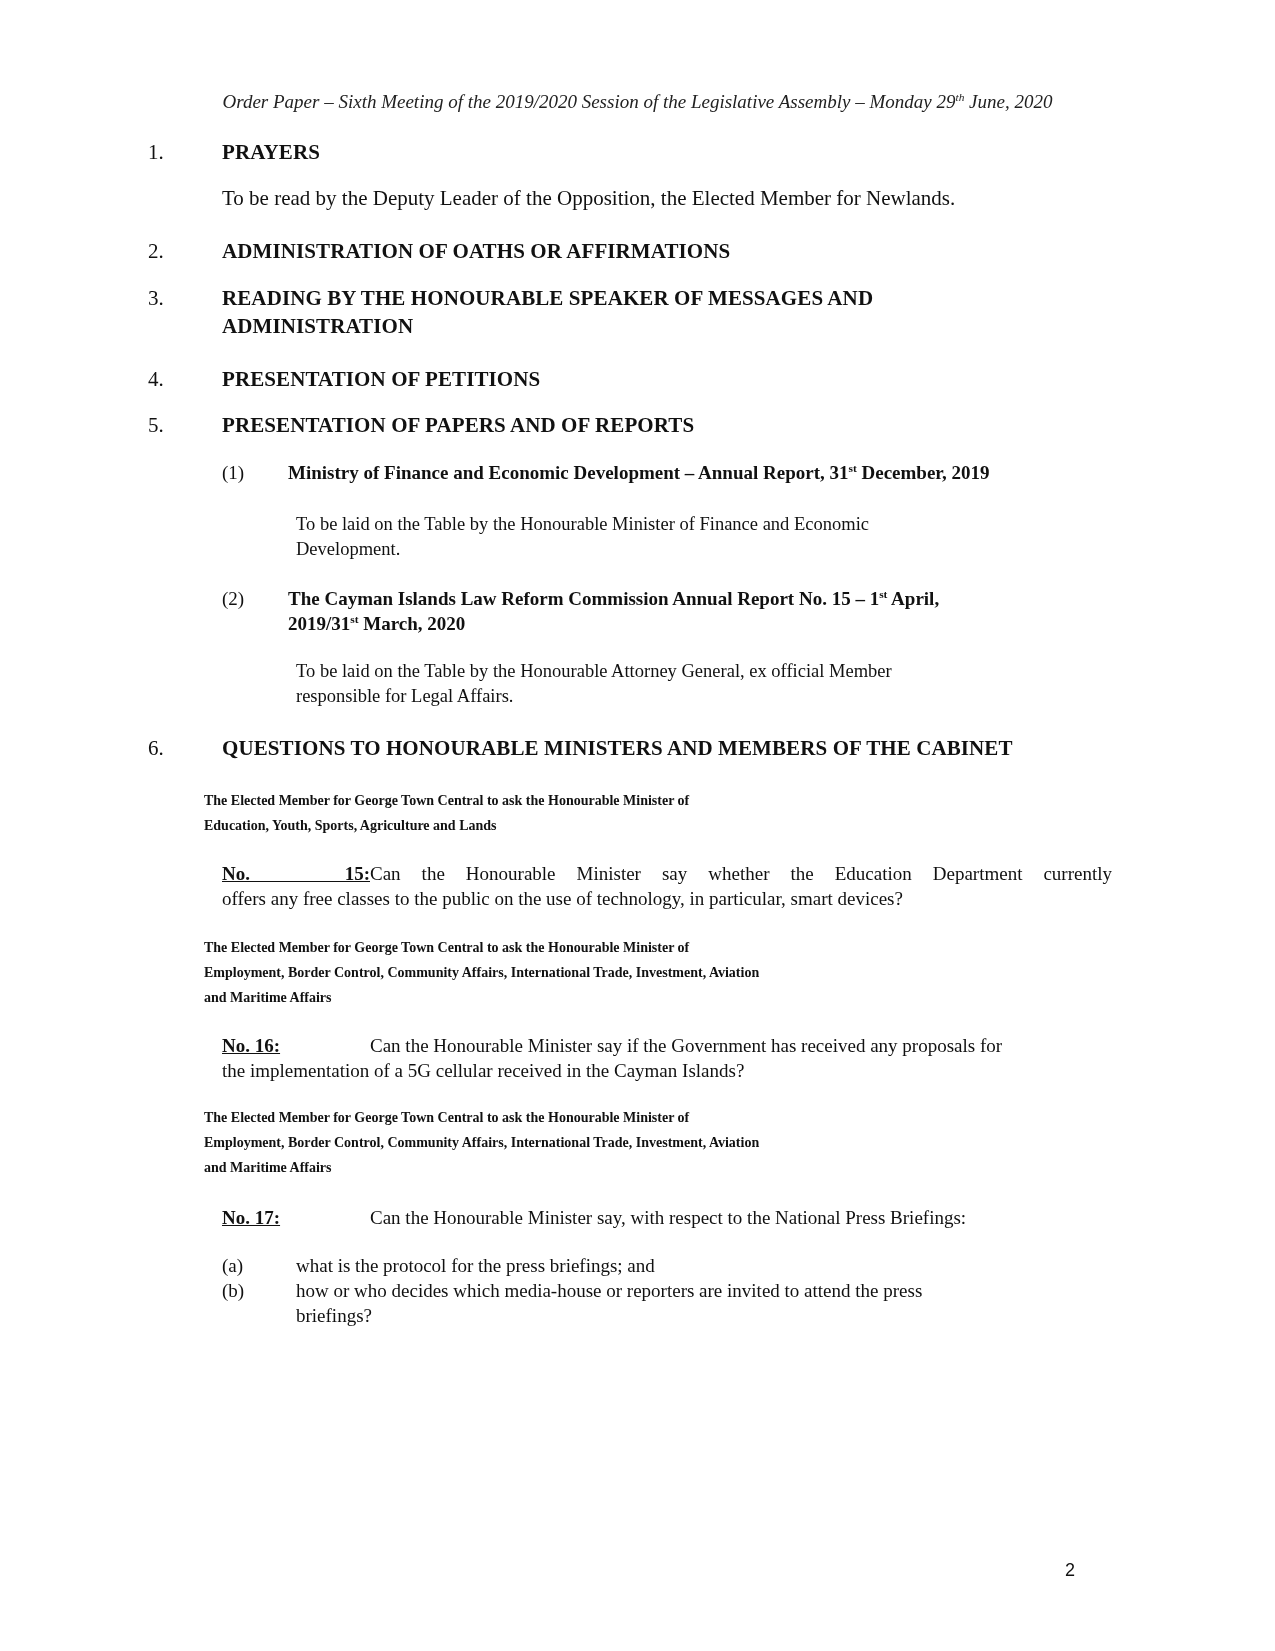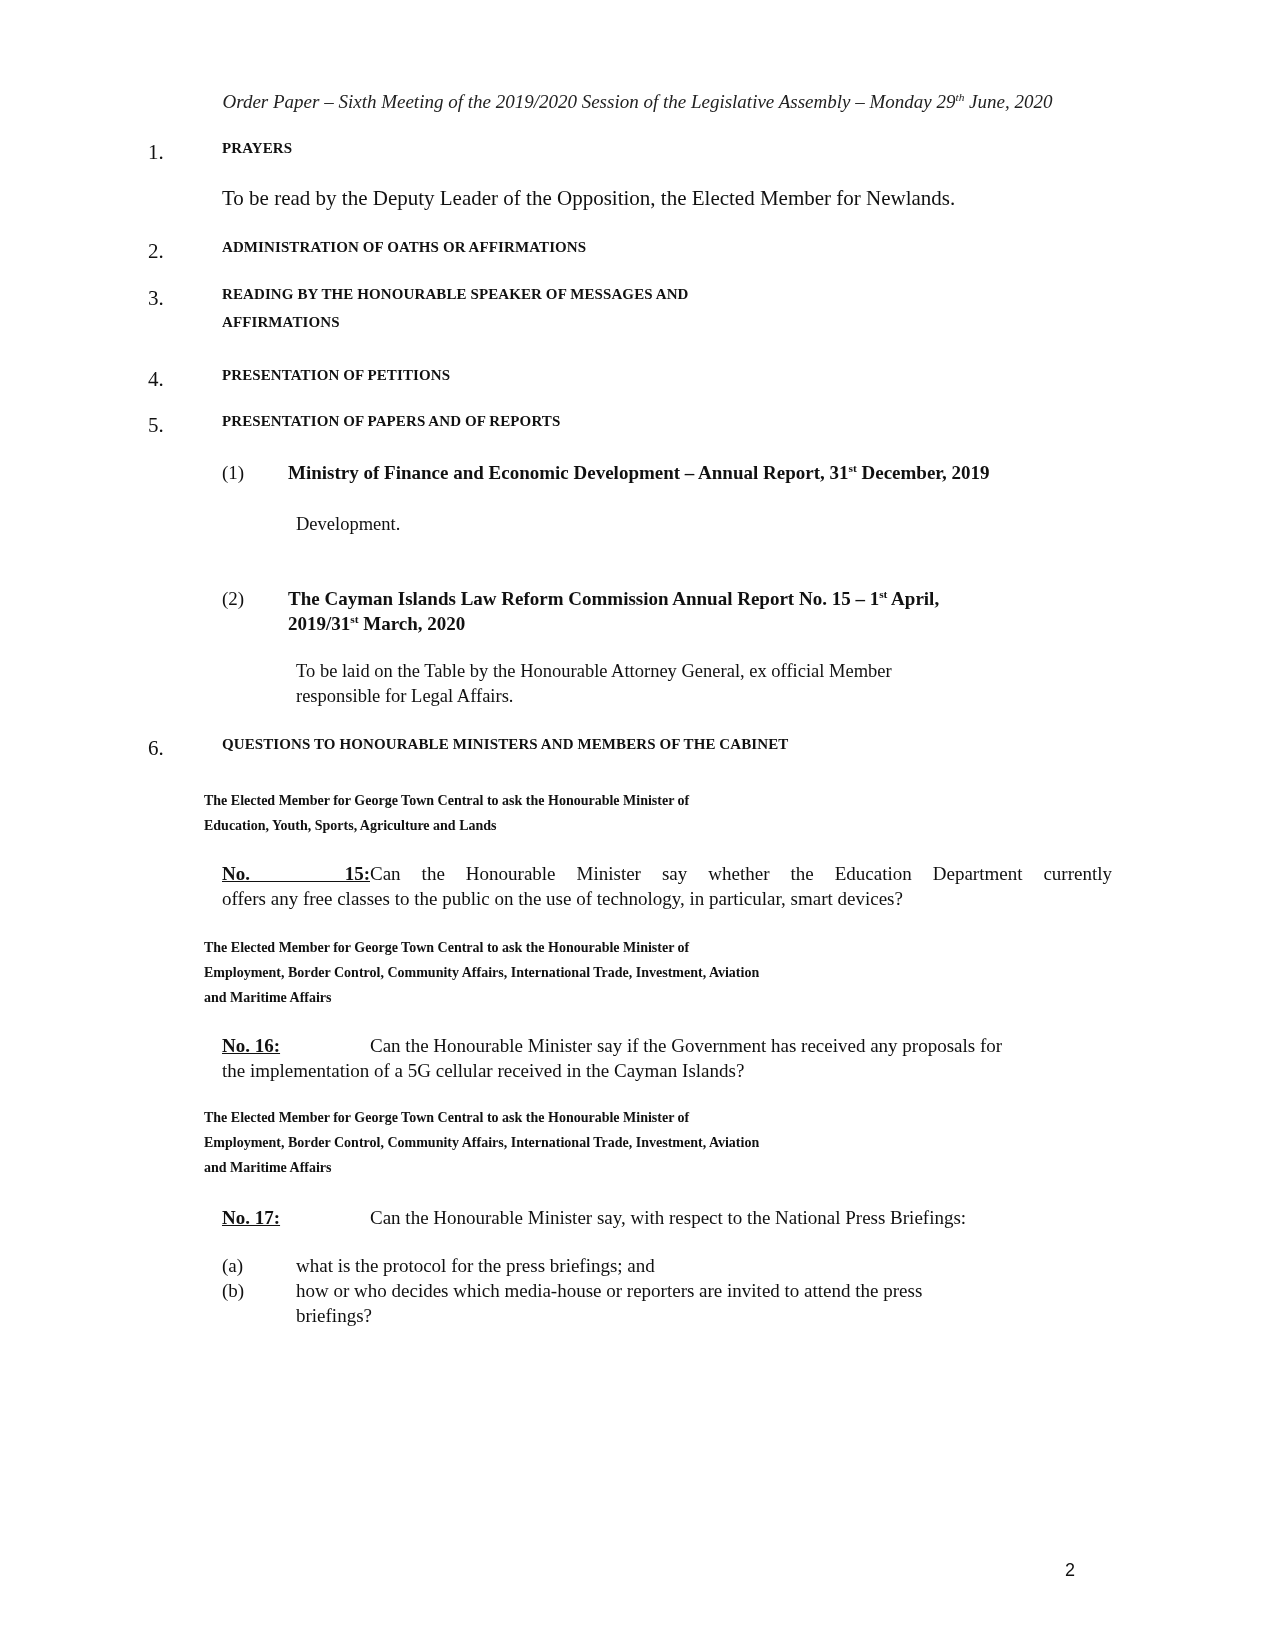--- a/index.html
+++ b/index.html
@@ -1,21 +1,21 @@
 <!DOCTYPE html>
 <html><head>
 <meta charset="utf-8">
 <style>
   html, body { margin:0; padding:0; background:#ffffff; }
   body { width:1275px; height:1651px; position:relative; overflow:hidden;
          font-family:"Liberation Serif", "DejaVu Serif", serif; color:#111; }
   .abs { position:absolute; }
   .header { top:66px; left:0; width:1275px; text-align:center; font-style:italic; font-size:19px; color:#222;margin-top:25px; }
   .num { left:148px; font-size:21px; }
-  .head { left:222px; font-size:15px; font-weight:bold; letter-spacing:0.1px;text-align:right; }
+  .head { left:222px; font-size:21px; font-weight:bold; letter-spacing:0.1px;text-align:right; }
   .body21 { left:222px; font-size:21px;text-align:right; }
   .subnum { left:222px; font-size:19px; }
   .subhead { left:288px; font-size:19px; font-weight:bold; line-height:25px; }
   .subbody { left:296px; font-size:18.5px; line-height:25px; width:760px; }
   .ask { left:204px; font-size:14px; font-weight:bold; line-height:25px; width:900px; }
   .q { left:222px; width:890px; font-size:19px; line-height:25px; text-align:justify; }
   .qno { font-weight:bold; text-decoration:underline; display:inline-block; width:148px; }
   sup { font-size:60%; line-height:0; }
   .pagenum { right:170px; top:1560px; font-family:"Liberation Sans", sans-serif; font-size:18px; }
   .li { font-size:19px; line-height:25px; }
@@ -29,33 +29,34 @@
 
 <div class="abs num" style="top:140px">1.</div>
 <div class="abs head" style="top:140px">PRAYERS</div>
 <div class="abs body21" style="top:186px">To be read by the Deputy Leader of the Opposition, the Elected Member for Newlands.</div>
 
 <div class="abs num" style="top:239px">2.</div>
 <div class="abs head" style="top:239px">ADMINISTRATION OF OATHS OR AFFIRMATIONS</div>
 
 <div class="abs num" style="top:286px">3.</div>
 <div class="abs head" style="top:286px">READING BY THE HONOURABLE SPEAKER OF MESSAGES AND</div>
-<div class="abs head" style="top:314px">AFFIRMATIONS</div>
+<div class="abs head" style="top:314px">ADMINISTRATION</div>
 
 <div class="abs num" style="top:367px">4.</div>
 <div class="abs head" style="top:367px">PRESENTATION OF PETITIONS</div>
 
 <div class="abs num" style="top:413px">5.</div>
 <div class="abs head" style="top:413px">PRESENTATION OF PAPERS AND OF REPORTS</div>
 
 <div class="abs subnum" style="top:462px">(1)</div>
 <div class="abs subhead" style="top:460px">
   <span>Ministry of Finance and Economic Development – Annual Report, 31</span><sup>st</sup><span> December, 2019</span>
 </div>
 <div class="abs subbody" style="top:512px">
+  <div>To be laid on the Table by the Honourable Minister of Finance and Economic</div>
   <div>Development.</div>
 </div>
 
 <div class="abs subnum" style="top:588px">(2)</div>
 <div class="abs subhead" style="top:586px">
   <div><span>The Cayman Islands Law Reform Commission Annual Report No. 15  – 1</span><sup>st</sup><span> April,</span></div>
   <div><span>2019/31</span><sup>st</sup><span> March, 2020</span></div>
 </div>
 <div class="abs subbody" style="top:659px">
   <div>To be laid on the Table by the Honourable Attorney General, ex official Member</div>

